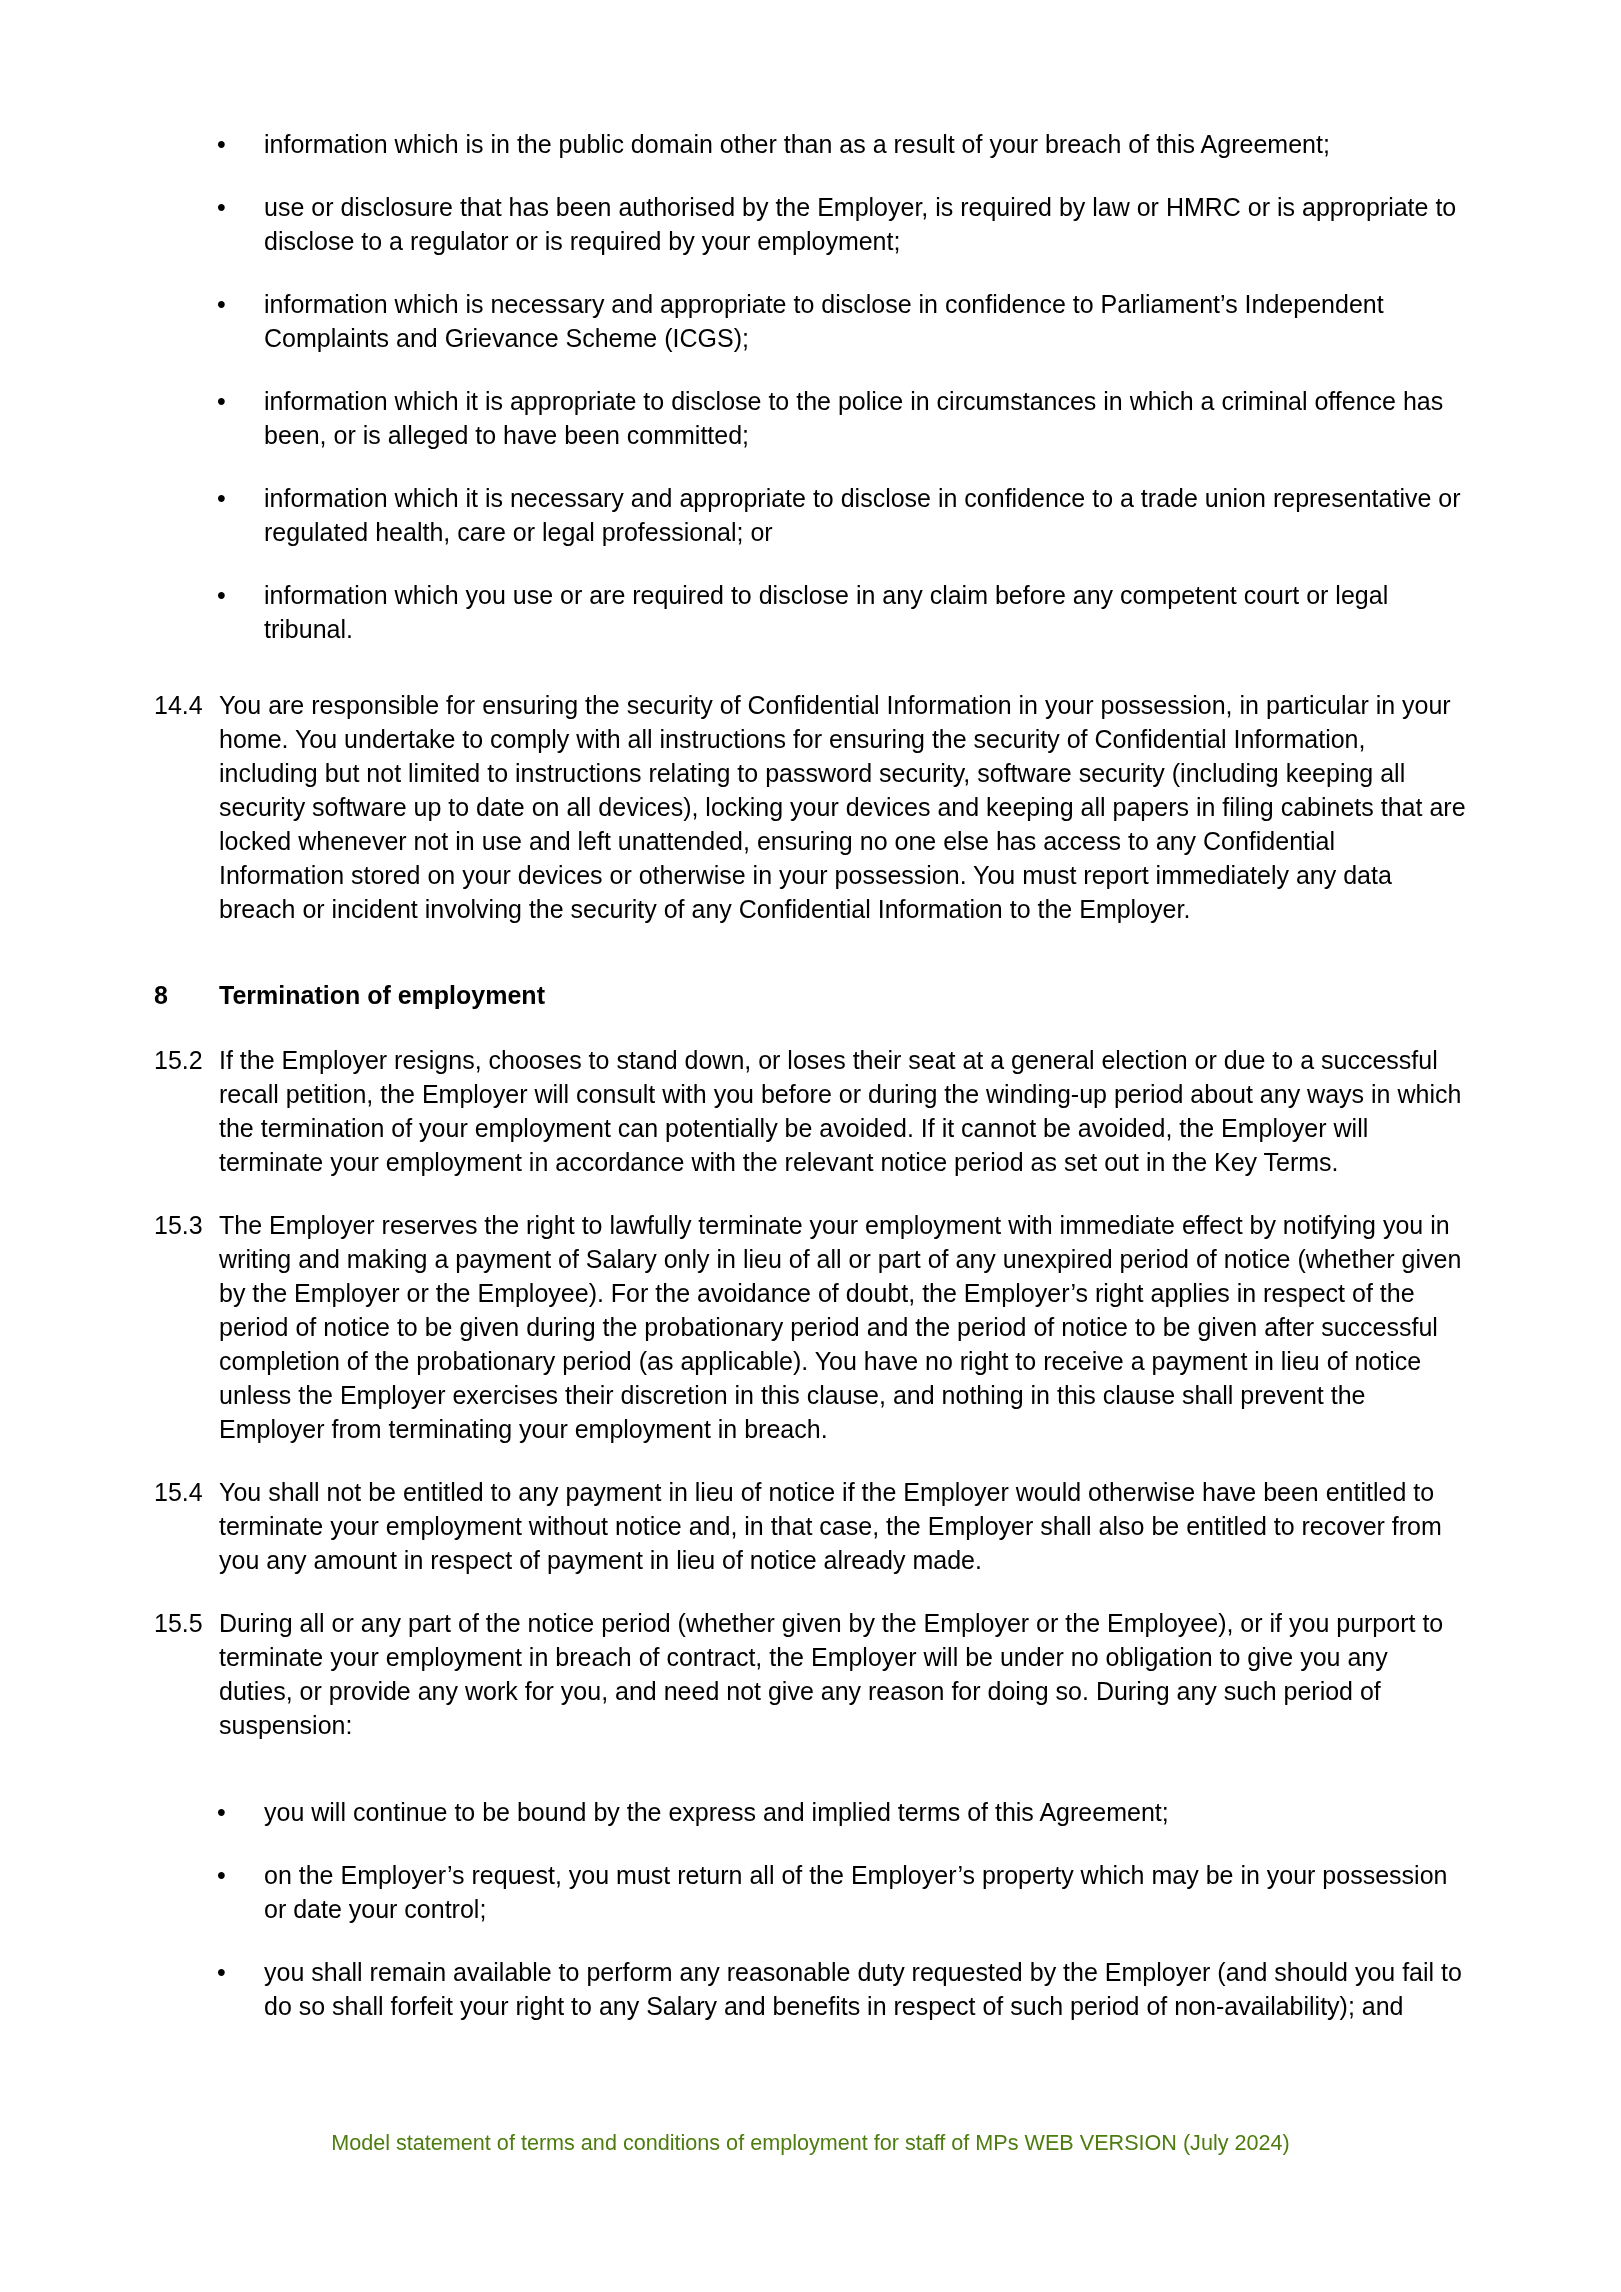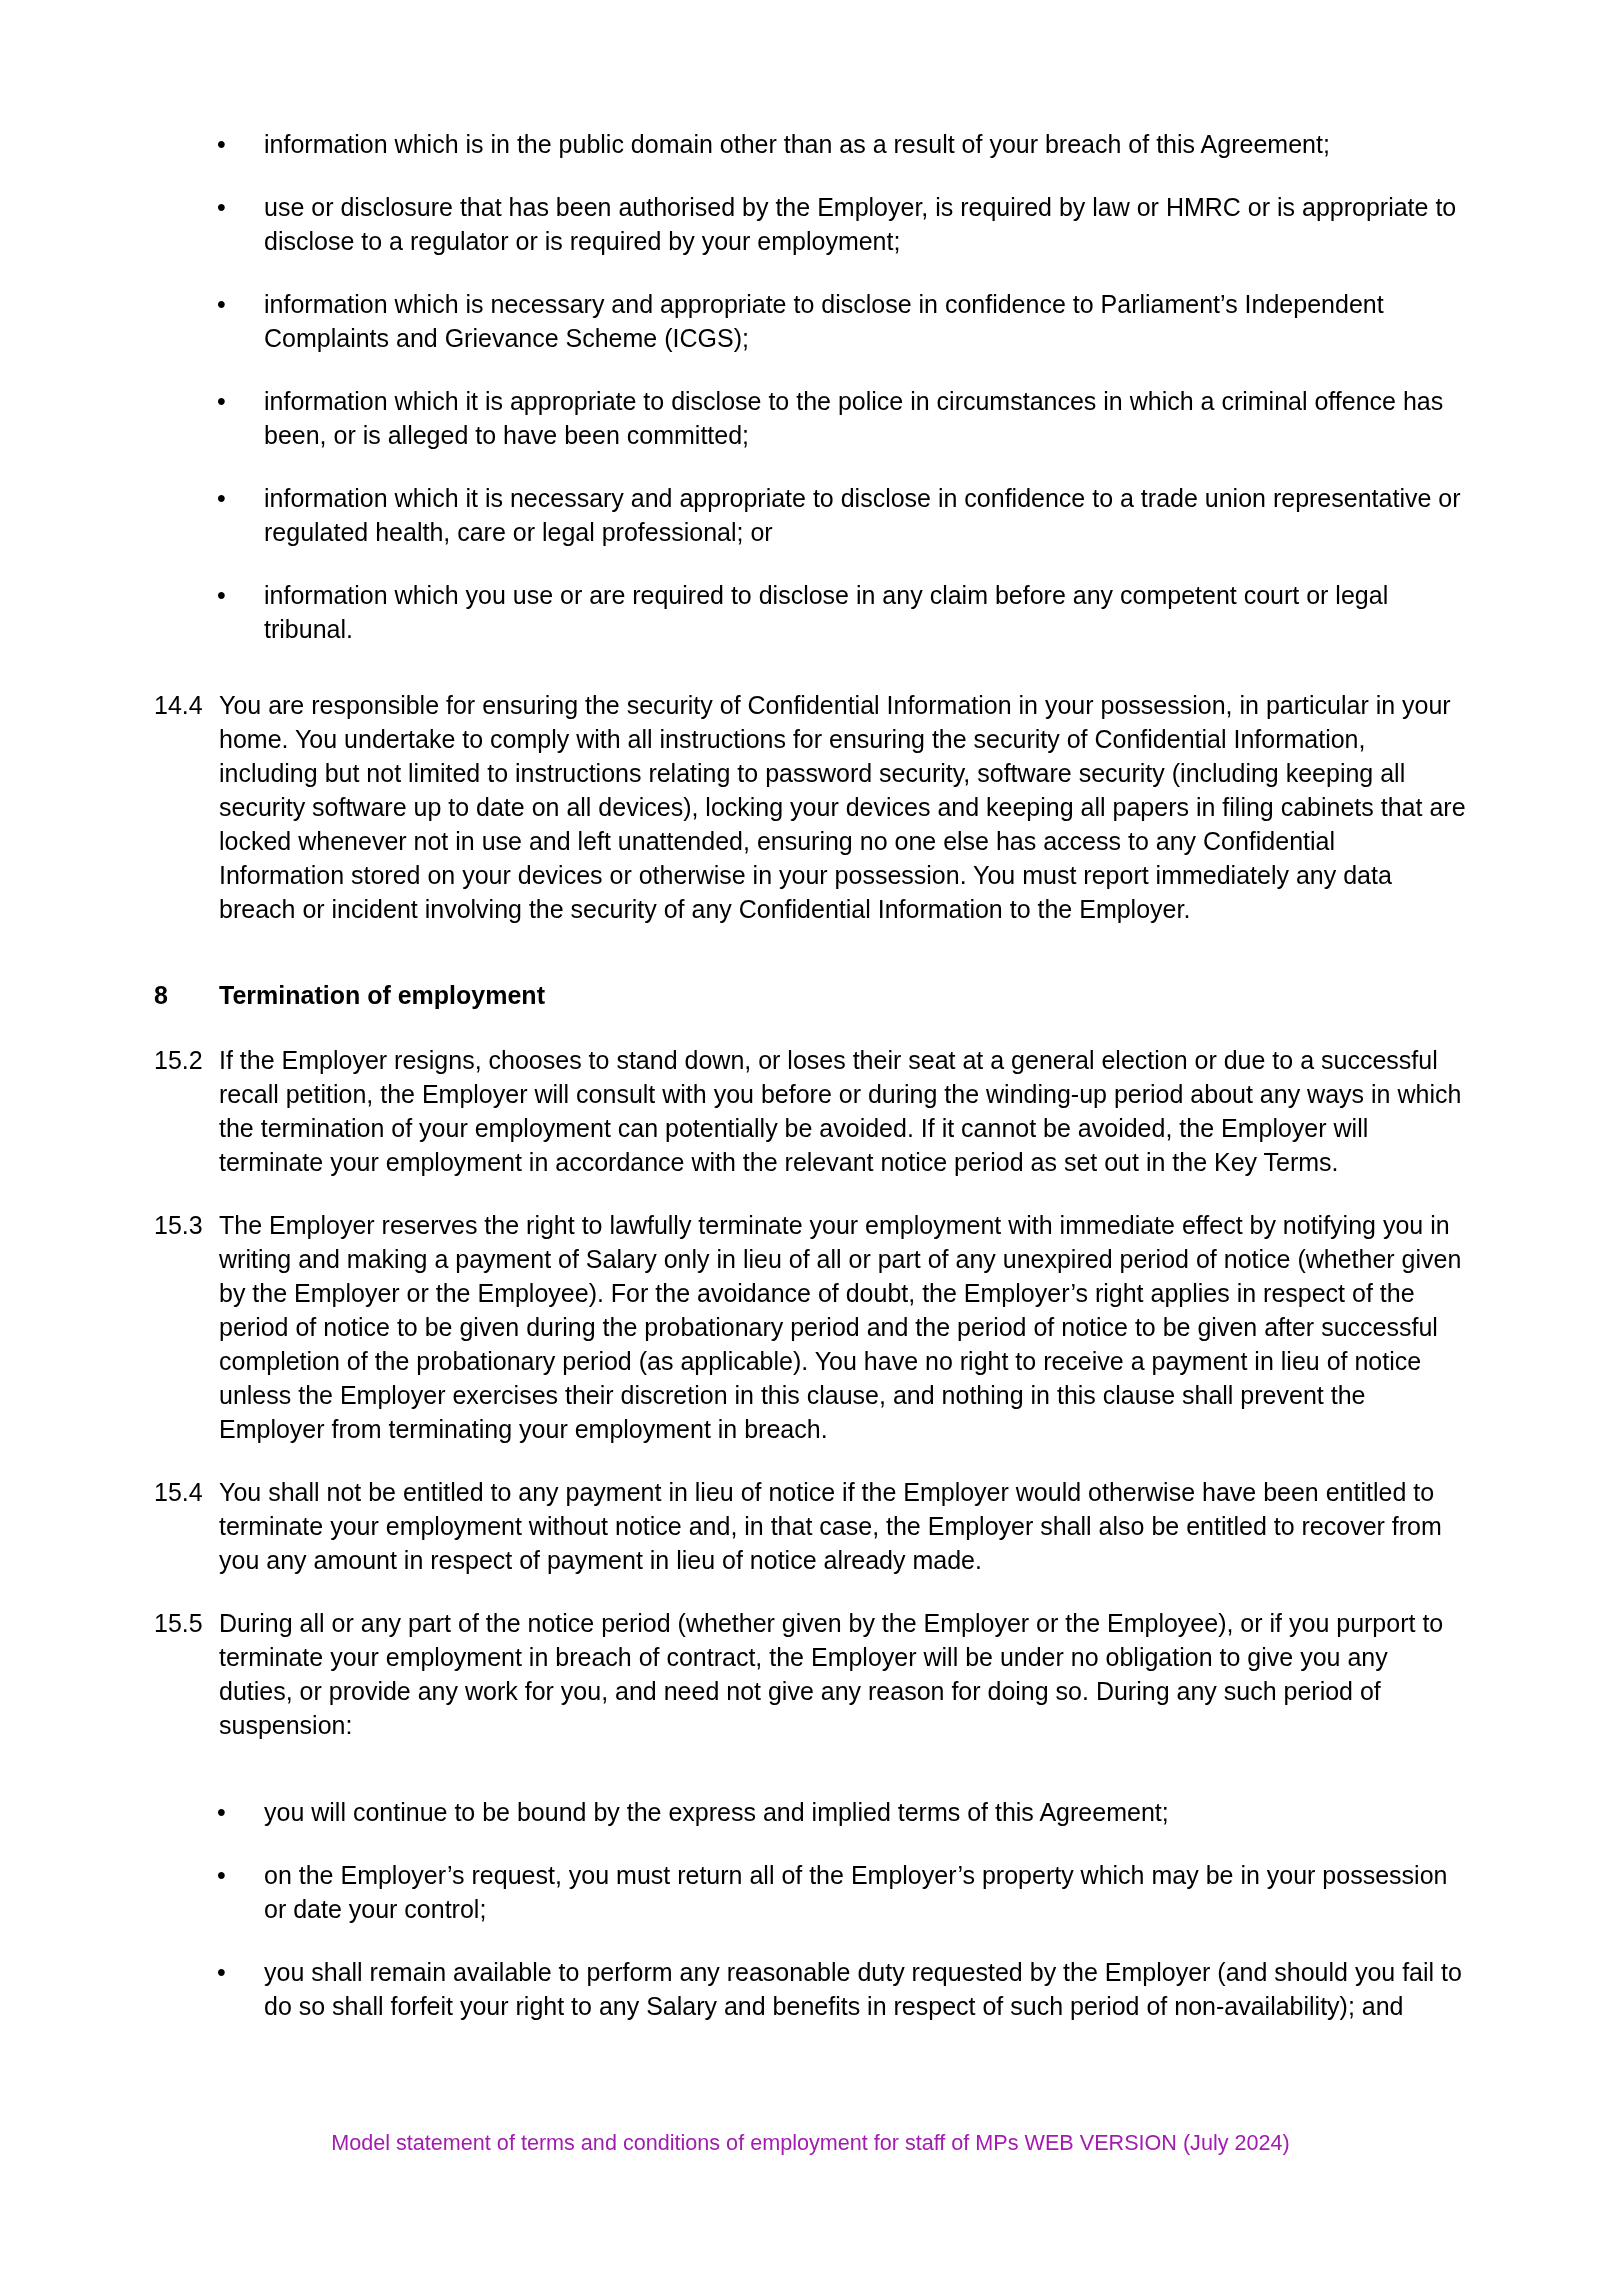--- a/index.html
+++ b/index.html
@@ -79,21 +79,21 @@
   }
   .gap-md { height: 23.5px; }
 
   
   .footer {
     position: absolute;
     left: 0;
     right: 0;
     top: 2129px;
     text-align: center;
-    color: #a21caf;
+    color: #4d7c0f;
     font-size: 21.6px;
     line-height: 27.4px;
   }
 </style>
 </head>
 <body>
 
 <div class="page">
   <div class="doc-body">
 

